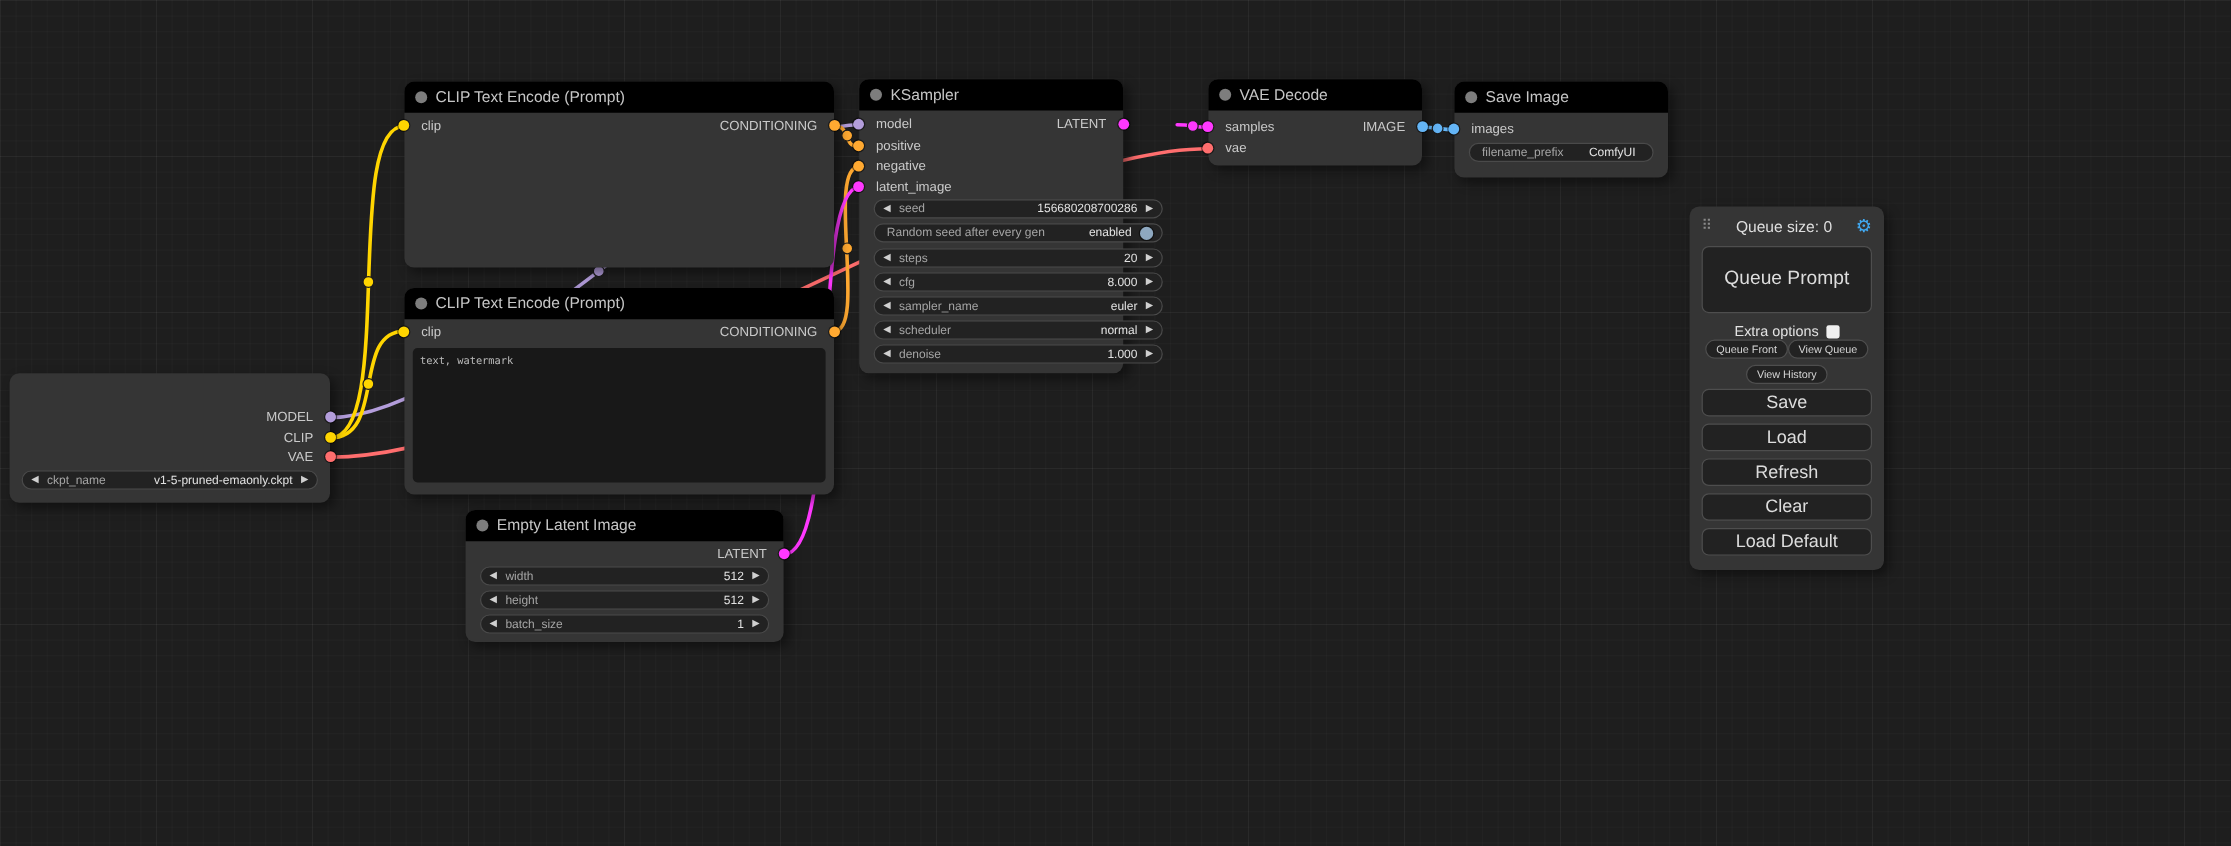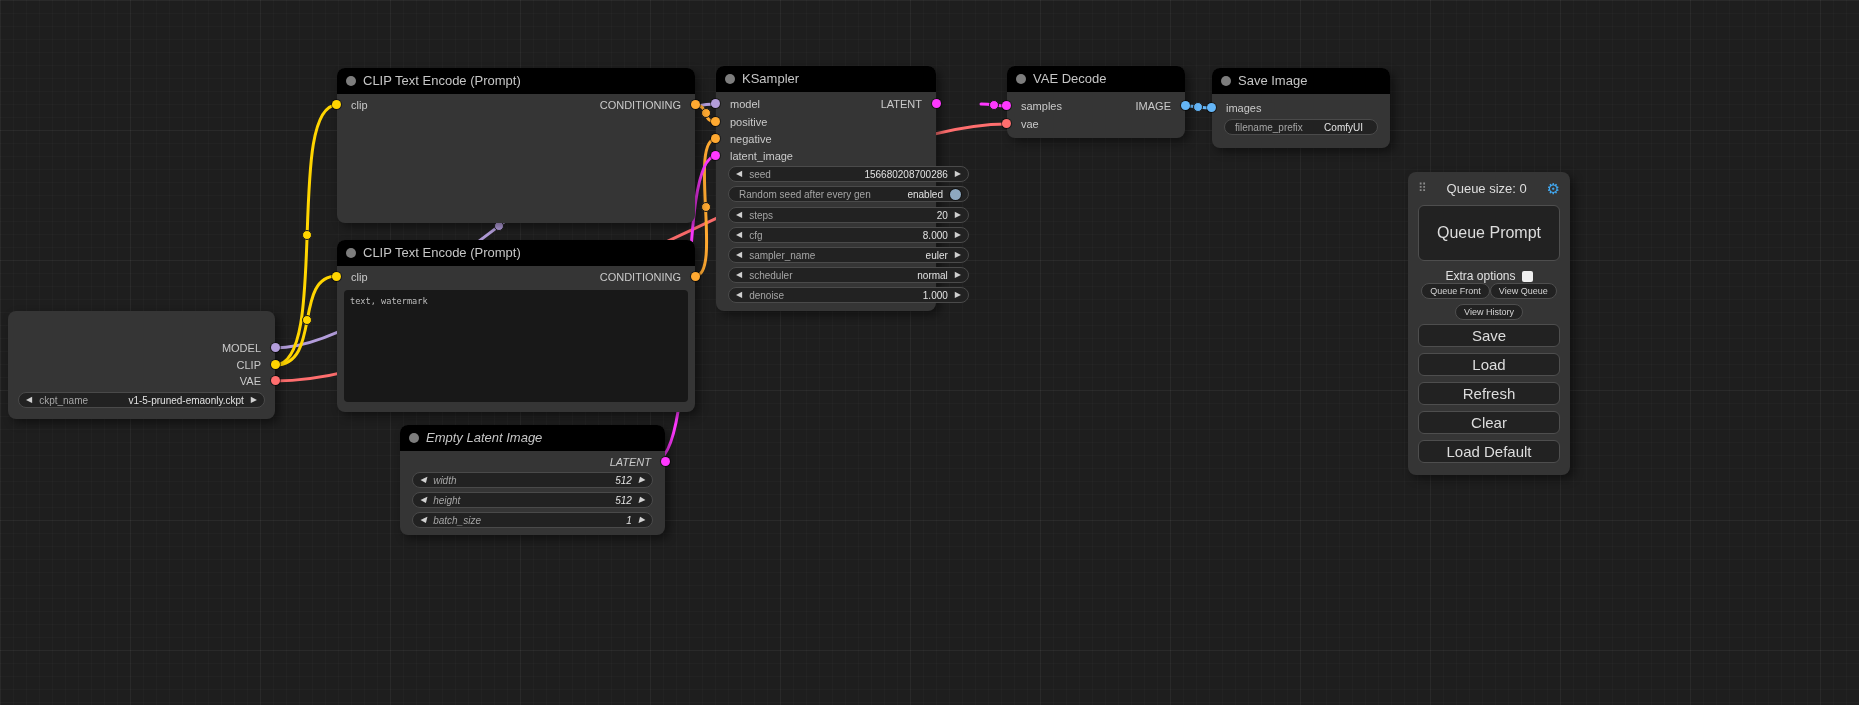--- a/index.html
+++ b/index.html
@@ -145,21 +145,21 @@
       <span class="title-dot"></span>
       <span>CLIP Text Encode (Prompt)</span>
     </div>
     <div class="port-row in" style="top:30px;">clip</div>
     <div class="port-row out" style="top:30px;">CONDITIONING</div>
     <span class="pdot in-dot c-clip" style="top:32px;"></span>
     <span class="pdot out-dot c-cond" style="top:32px;"></span>
     <div class="node-text" style="left:7px; top:50px; width:344px; height:112px;">text, watermark</div>
   </div>
 
-  <div class="node" style="left:400px; top:425px; width:265px; height:110px;font-style:italic;">
+  <div class="node" style="left:388px; top:425px; width:265px; height:110px;">
     <div class="node-title">
       <span class="title-dot"></span>
       <span>Empty Latent Image</span>
     </div>
     <div class="port-row out" style="top:30px;">LATENT</div>
     <span class="pdot out-dot c-latent" style="top:32px;"></span>
     <div class="widget" style="left:12px; top:47px; width:241px;">
       <span class="arrow">◀</span>
       <span class="wlabel">width</span>
       <span class="wvalue">512</span>

